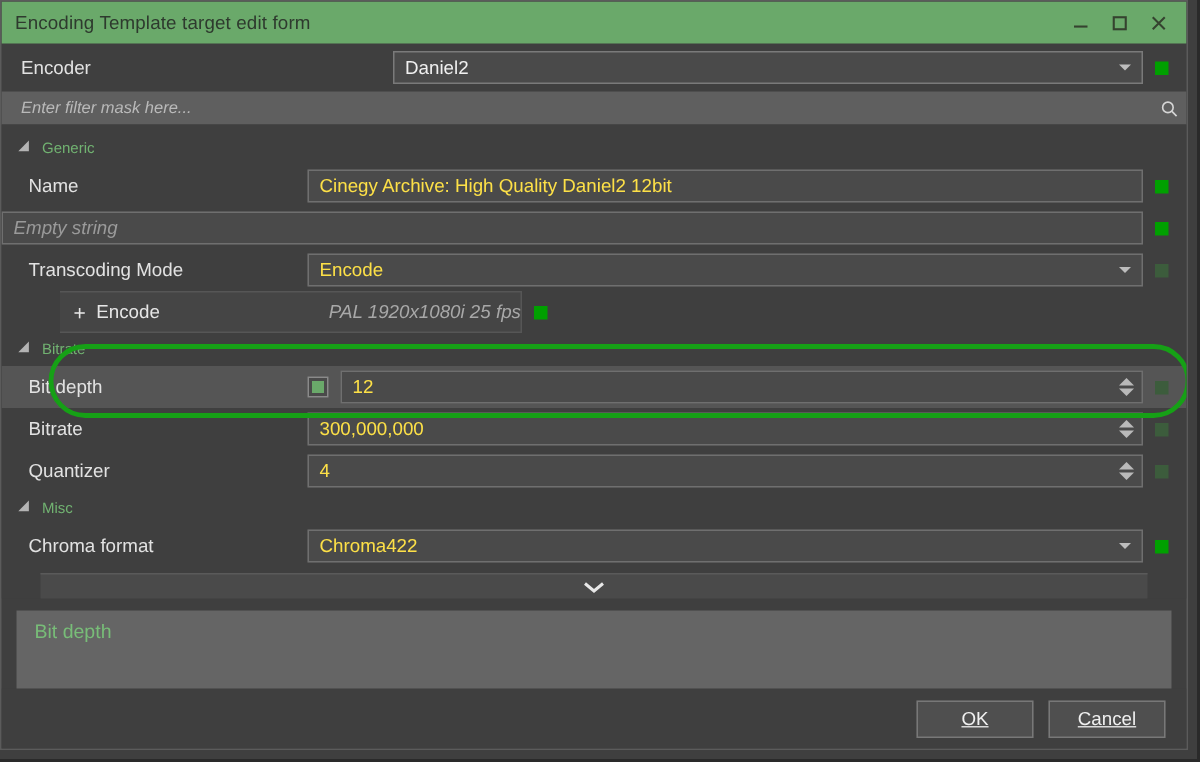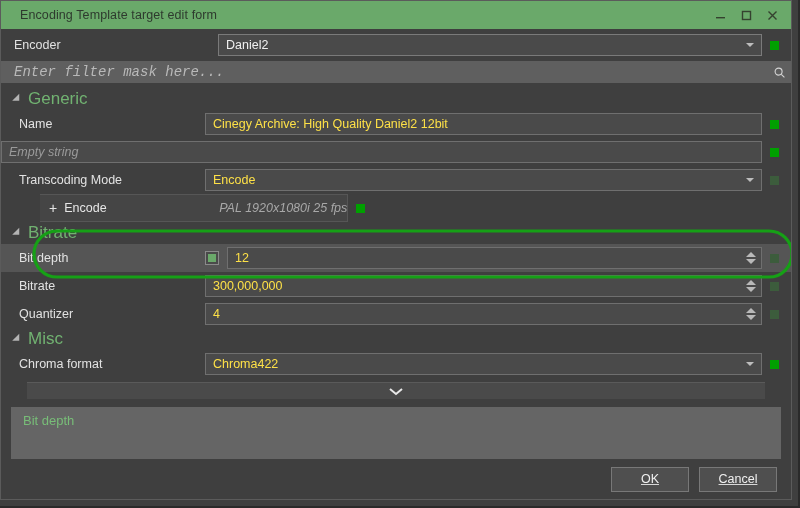--- a/index.html
+++ b/index.html
@@ -43,21 +43,21 @@
   
   .titlebar {
     position: relative;
     height: 28px;
     background: #6aa96a;
     display: flex;
     align-items: center;
     box-sizing: border-box;
   }
   .title-text {
-    padding-left: 19px;
+    padding-left: 9px;
     font-size: 12.5px;
     color: #2e3a2e;
     letter-spacing: .1px;
     flex: 1;
   }
   .win-btns {
     display: flex;
     align-items: center;
     height: 28px;
     padding-right: 6px;
@@ -94,20 +94,21 @@
     height: 22px;
     background: #4a4a4a;
     border: 1px solid #7a7a7a;
     box-sizing: border-box;
     display: flex;
     align-items: center;
     color: #f0f0f0;
     font-size: 12.5px;
     padding-left: 7px;
     margin-right: 8px;
+    margin-left: 44px;
   }
   .combo-arrow {
     position: absolute;
     right: 7px;
     top: 50%;
     transform: translateY(-50%);
     width: 0; height: 0;
     border-left: 4px solid transparent;
     border-right: 4px solid transparent;
     border-top: 4px solid #bdbdbd;
@@ -129,22 +130,22 @@
     background: #5f5f5f;
     display: flex;
     align-items: center;
     box-sizing: border-box;
   }
   .filter-input {
     flex: 1;
     background: transparent;
     border: 0;
     outline: none;
-    font-family: Liberation Mono, monospace;
-    font-size: 14px;
+    font-family: Liberation Sans, sans-serif;
+    font-size: 11px;
     font-style: italic;
     color: #c9c9c9;
     padding-left: 13px;
   }
   .filter-input::placeholder { color: #b9b9b9; font-style: italic; opacity: 1; }
   .search-icon {
     width: 24px;
     display: flex;
     align-items: center;
     justify-content: center;
@@ -167,21 +168,21 @@
     width: 0; height: 0;
     border-left: 5px solid #b4b4b4;
     border-top: 5px solid transparent;
     border-bottom: 5px solid transparent;
     transform: rotate(45deg);
     margin-right: 8px;
     margin-left: 1px;
   }
   .grp-title {
     color: #71b271;
-    font-size: 17px;
+    font-size: 10px;
   }
 
   .row {
     display: flex;
     align-items: center;
     height: 28px;
     padding-left: 0;
     box-sizing: border-box;
   }
   .row.hl { background: #555555; }

